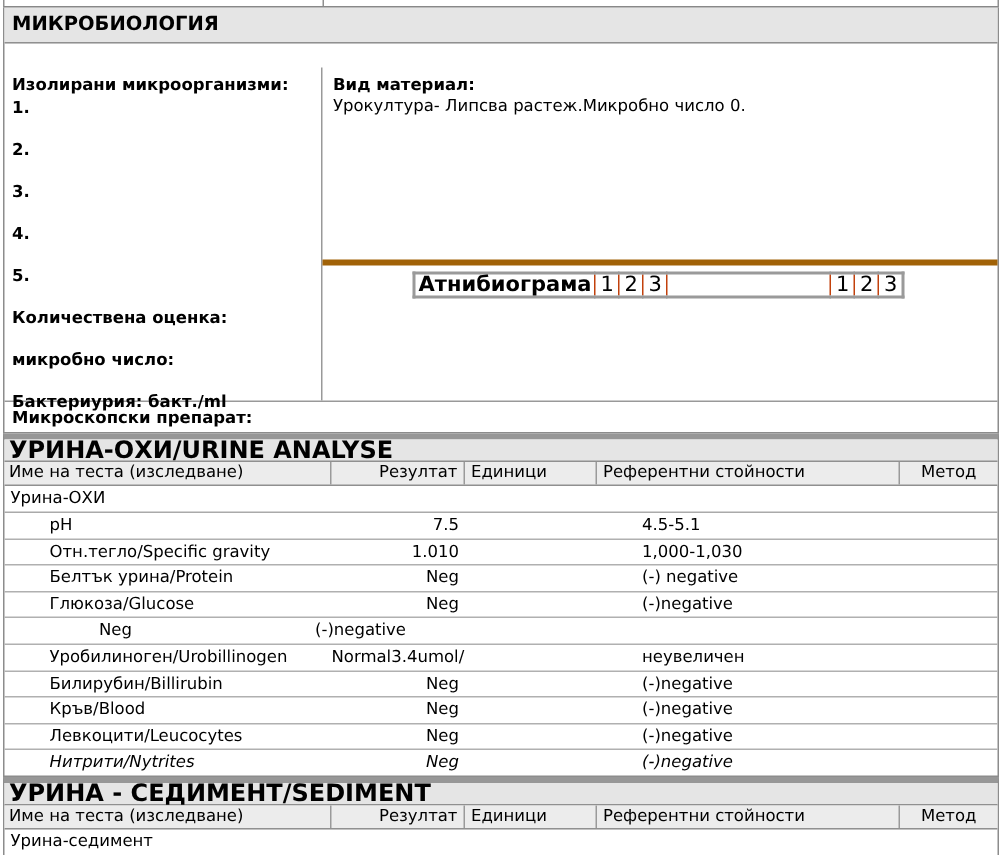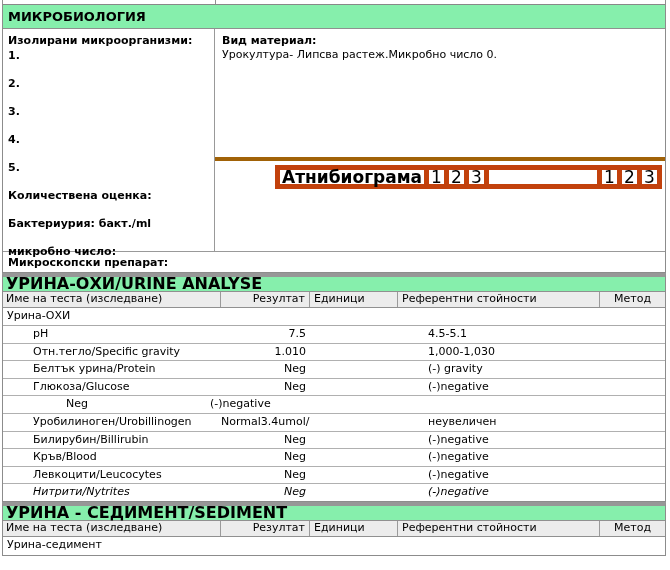--- a/index.html
+++ b/index.html
@@ -8,37 +8,37 @@
   .b{font-weight:bold;}
 
   
   .sliver{height:4px;border-left:1px solid #909090;border-right:1px solid #909090;border-bottom:1px solid #888;position:relative;}
   .sliver .mid{position:absolute;left:212px;top:0;width:1px;height:4px;background:#909090;}
 
   
   .tbl{border-left:1px solid #8c8c8c;border-right:1px solid #8c8c8c;border-bottom:1px solid #8c8c8c;}
   .t2{border-top:4px solid #979797;}
 
-  .sec-title{background:#86efac;border-bottom:1px solid #909090;font-weight:bold;padding:4px 4px 3px 5px;font-size:13px;line-height:16px;}
+  .sec-title{background:#e5e5e5;border-bottom:1px solid #909090;font-weight:bold;padding:4px 4px 3px 5px;font-size:13px;line-height:16px;}
   .sec-title.small{font-size:16px;line-height:10px;padding:2px 4px 2px 3px;}
 
   
-  .twocol{display:flex;height:222px;}
+  .twocol{display:flex;height:222px;margin-top:16px;}
   .leftcol{width:212px;border-right:1px solid #999;padding:4px 0 0 5px;box-sizing:border-box;}
   .leftcol .line{line-height:15px;}
   .leftcol .num{line-height:15px;margin-bottom:13px;}
   .leftcol .lbl{line-height:15px;margin-bottom:13px;}
   .leftcol .first{margin-bottom:0;}
   .rightcol{flex:1;display:flex;flex-direction:column;}
   .material-cell{height:132px;box-sizing:border-box;border-bottom:4px solid #a16207;padding:4px 4px 0 7px;}
   .material-cell .val{line-height:14px;}
   .material-cell .line{line-height:15px;}
   .anti-area{flex:1;padding:4px 0 0 60px;}
   table.anti{border-collapse:collapse;border:2px solid #9a9a9a;background:#fff;}
-  table.anti td{border:5px solid #c2410c;height:14px;padding:0 2px;font-size:17px;line-height:13px;text-align:center;}
+  table.anti td{border:1px solid #c2410c;height:14px;padding:0 2px;font-size:14px;line-height:13px;text-align:center;}
   td.anti-label{font-weight:bold;width:102px;}
   td.anti-n{width:11px;text-align:center;}
   td.anti-gap{width:104px;}
   .prep-row{border-top:1px solid #999;padding:4px 4px 3px 5px;font-weight:bold;line-height:13px;}
 
   
   .cols-header{display:flex;background:#ececec;border-bottom:1px solid #909090;height:15px;line-height:14px;justify-content:space-between;}
   .cols-header .cell{box-sizing:border-box;border-right:1px solid #9a9a9a;overflow:hidden;white-space:nowrap;}
   .cols-header .cell:last-child{border-right:none;}
   .c0{width:218px;padding-left:3px;}
@@ -70,22 +70,22 @@
       <div class="leftcol">
         <div class="line b first">Изолирани микроорганизми:</div>
         <div id="micro-items">
             <div class="num b">1.</div>
             <div class="num b">2.</div>
             <div class="num b">3.</div>
             <div class="num b">4.</div>
             <div class="num b">5.</div>
           </div>
         <div class="lbl b">Количествена оценка:</div>
+        <div class="lbl b">микробно число:</div>
         <div class="lbl b">Бактериурия: бакт./ml</div>
-        <div class="lbl b">микробно число:</div>
       </div>
       <div class="rightcol">
         <div class="material-cell">
           <div class="line b">Вид материал:</div>
           <div class="val">Урокултура- Липсва растеж.Микробно число 0.</div>
         </div>
         <div class="anti-area">
           <table class="anti">
             <tbody>
                 <tr id="anti-row">
@@ -128,21 +128,21 @@
           <div class="cell c0">Отн.тегло/Specific gravity</div>
           <div class="cell c1">1.010</div>
           <div class="cell c2"></div>
           <div class="cell c3">1,000-1,030</div>
           <div class="cell c4"></div>
         </div>
         <div class="row">
           <div class="cell c0">Белтък урина/Protein</div>
           <div class="cell c1">Neg</div>
           <div class="cell c2"></div>
-          <div class="cell c3">(-) gravity</div>
+          <div class="cell c3">(-) negative</div>
           <div class="cell c4"></div>
         </div>
         <div class="row">
           <div class="cell c0">Глюкоза/Glucose</div>
           <div class="cell c1">Neg</div>
           <div class="cell c2"></div>
           <div class="cell c3">(-)negative</div>
           <div class="cell c4"></div>
         </div>
         <div class="row">

